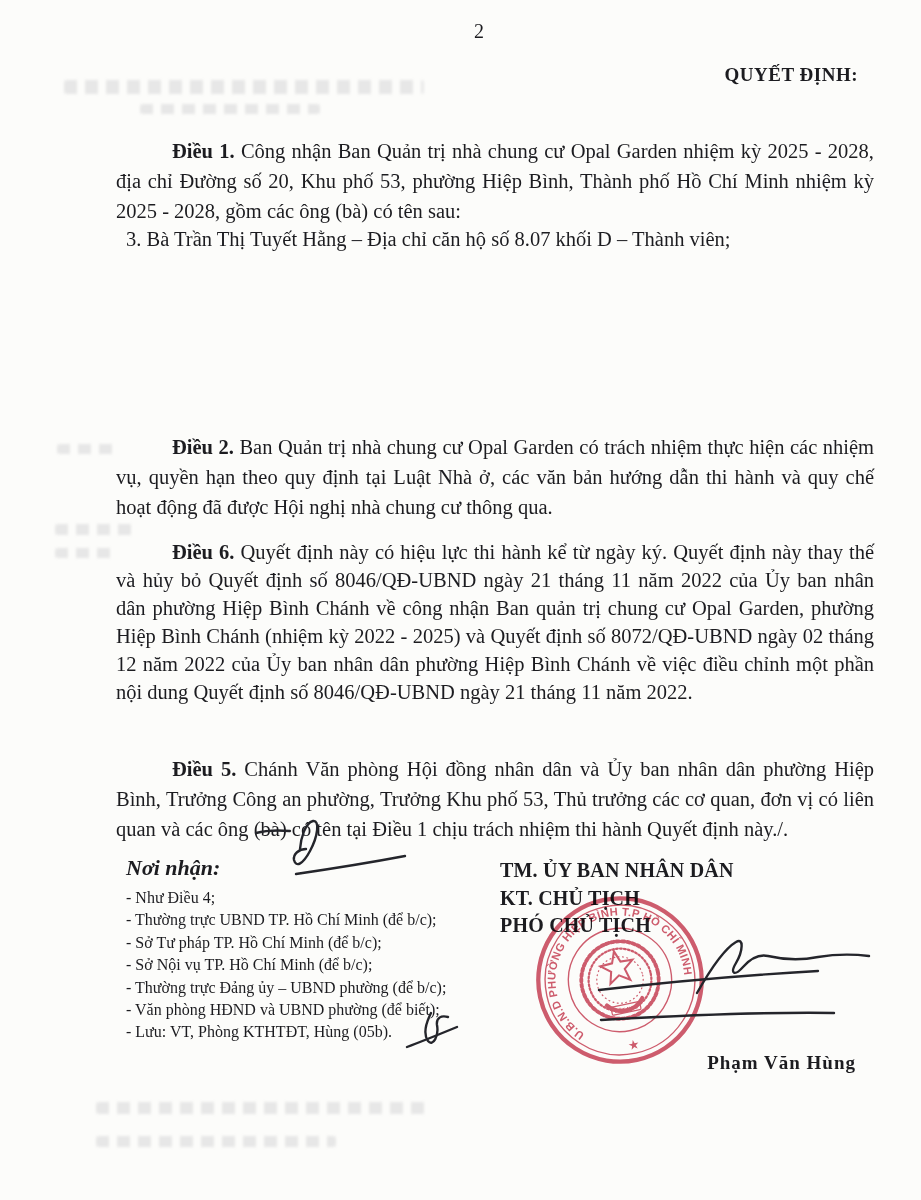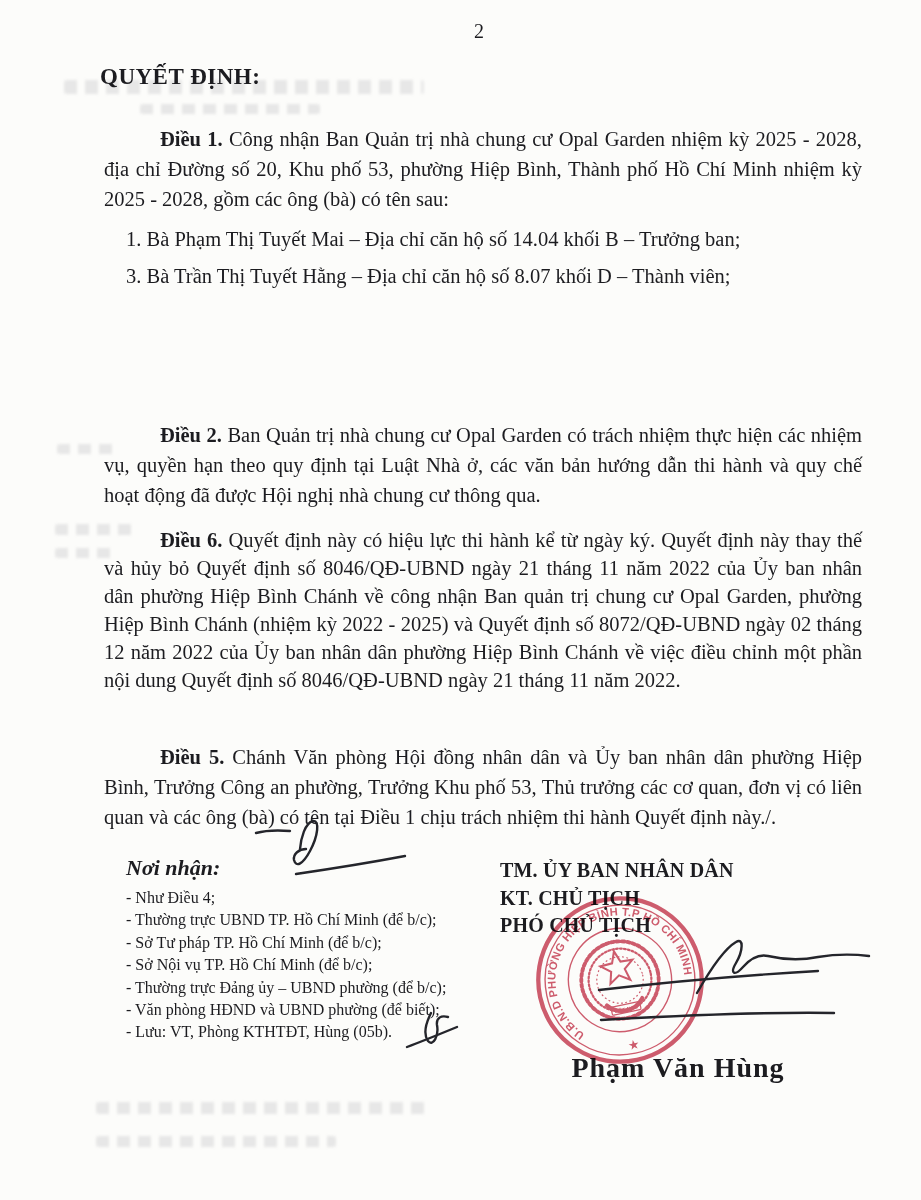--- a/index.html
+++ b/index.html
@@ -11,45 +11,45 @@
     overflow:hidden;
     font-family:"Liberation Serif","DejaVu Serif",serif;
     color:#1c1c20;
   }
   .page-number{
     position:absolute;top:20px;left:100px;width:758px;
     text-align:center;font-size:20px;
   }
   .doc-title{
     position:absolute;top:64px;left:100px;width:758px;margin:0;
-    text-align:left;font-size:23px;font-weight:bold;letter-spacing:.5px;
+    text-align:right;font-size:19px;font-weight:bold;letter-spacing:.5px;
   }
   .para{
-    position:absolute;left:100px;width:758px;margin:4px;
+    position:absolute;left:100px;width:758px;margin:16px;
     font-size:20.5px;line-height:30px;
     text-align:justify;text-indent:56px;
   }
   .para .art-label{font-weight:bold;}
   .para.tight{line-height:28px;}
   .members{position:absolute;left:100px;top:224px;width:758px;}
   .member{
     margin:0 0 7px 0;font-size:20.5px;line-height:30px;
     text-align:justify;text-indent:26px;
   }
   .recipients{position:absolute;left:126px;top:855px;width:360px;}
   .rec-heading{font-size:22px;font-weight:bold;font-style:italic;margin-bottom:6px;}
   .rec-item{font-size:16px;line-height:22.4px;}
   .sig-head{
     position:absolute;left:500px;top:857px;width:376px;
     text-align:left;font-size:20px;font-weight:bold;line-height:27.5px;
     letter-spacing:.2px;
   }
   .signer-name{
     position:absolute;left:500px;top:1052px;width:356px;
-    text-align:center;font-size:28px;font-weight:bold;letter-spacing:1px;
+    text-align:right;font-size:19px;font-weight:bold;letter-spacing:1px;
   }
   .seal{
     position:absolute;left:534px;top:894px;width:172px;height:172px;
     opacity:.85;mix-blend-mode:multiply;z-index:5;
   }
   .seal .ring-text{font-family:"Liberation Sans","DejaVu Sans",sans-serif;font-size:13px;font-weight:bold;letter-spacing:.4px;}
   .seal .ring-star{font-size:15px;}
   .seal .banner-text{font-family:"Liberation Sans","DejaVu Sans",sans-serif;font-size:5.5px;font-weight:bold;letter-spacing:.3px;}
   .ink{position:absolute;left:0;top:0;width:921px;height:1200px;z-index:6;pointer-events:none;}
   .artifact{
@@ -74,21 +74,20 @@
   <div class="page-number">2</div>
 
   <h1 class="doc-title">QUYẾT ĐỊNH:</h1>
 
   <p class="para" style="top:120px;">
     <span class="art-label">Điều 1.</span>
     <span>Công nhận Ban Quản trị nhà chung cư Opal Garden nhiệm kỳ 2025 - 2028, địa chỉ Đường số 20, Khu phố 53, phường Hiệp Bình, Thành phố Hồ Chí Minh nhiệm kỳ 2025 - 2028, gồm các ông (bà) có tên sau:</span>
   </p>
 
   <div class="members">
-    <p class="member">1. Bà Phạm Thị Tuyết Mai – Địa chỉ căn hộ số 14.04 khối B – Trưởng ban;</p>
     <p class="member">3. Bà Trần Thị Tuyết Hằng – Địa chỉ căn hộ số 8.07 khối D – Thành viên;</p>
   </div>
 
   <p class="para" style="top:416px;">
     <span class="art-label">Điều 2.</span>
     <span>Ban Quản trị nhà chung cư Opal Garden có trách nhiệm thực hiện các nhiệm vụ, quyền hạn theo quy định tại Luật Nhà ở, các văn bản hướng dẫn thi hành và quy chế hoạt động đã được Hội nghị nhà chung cư thông qua.</span>
   </p>
 
   <p class="para tight" style="top:522px;">
     <span class="art-label">Điều 6.</span>

